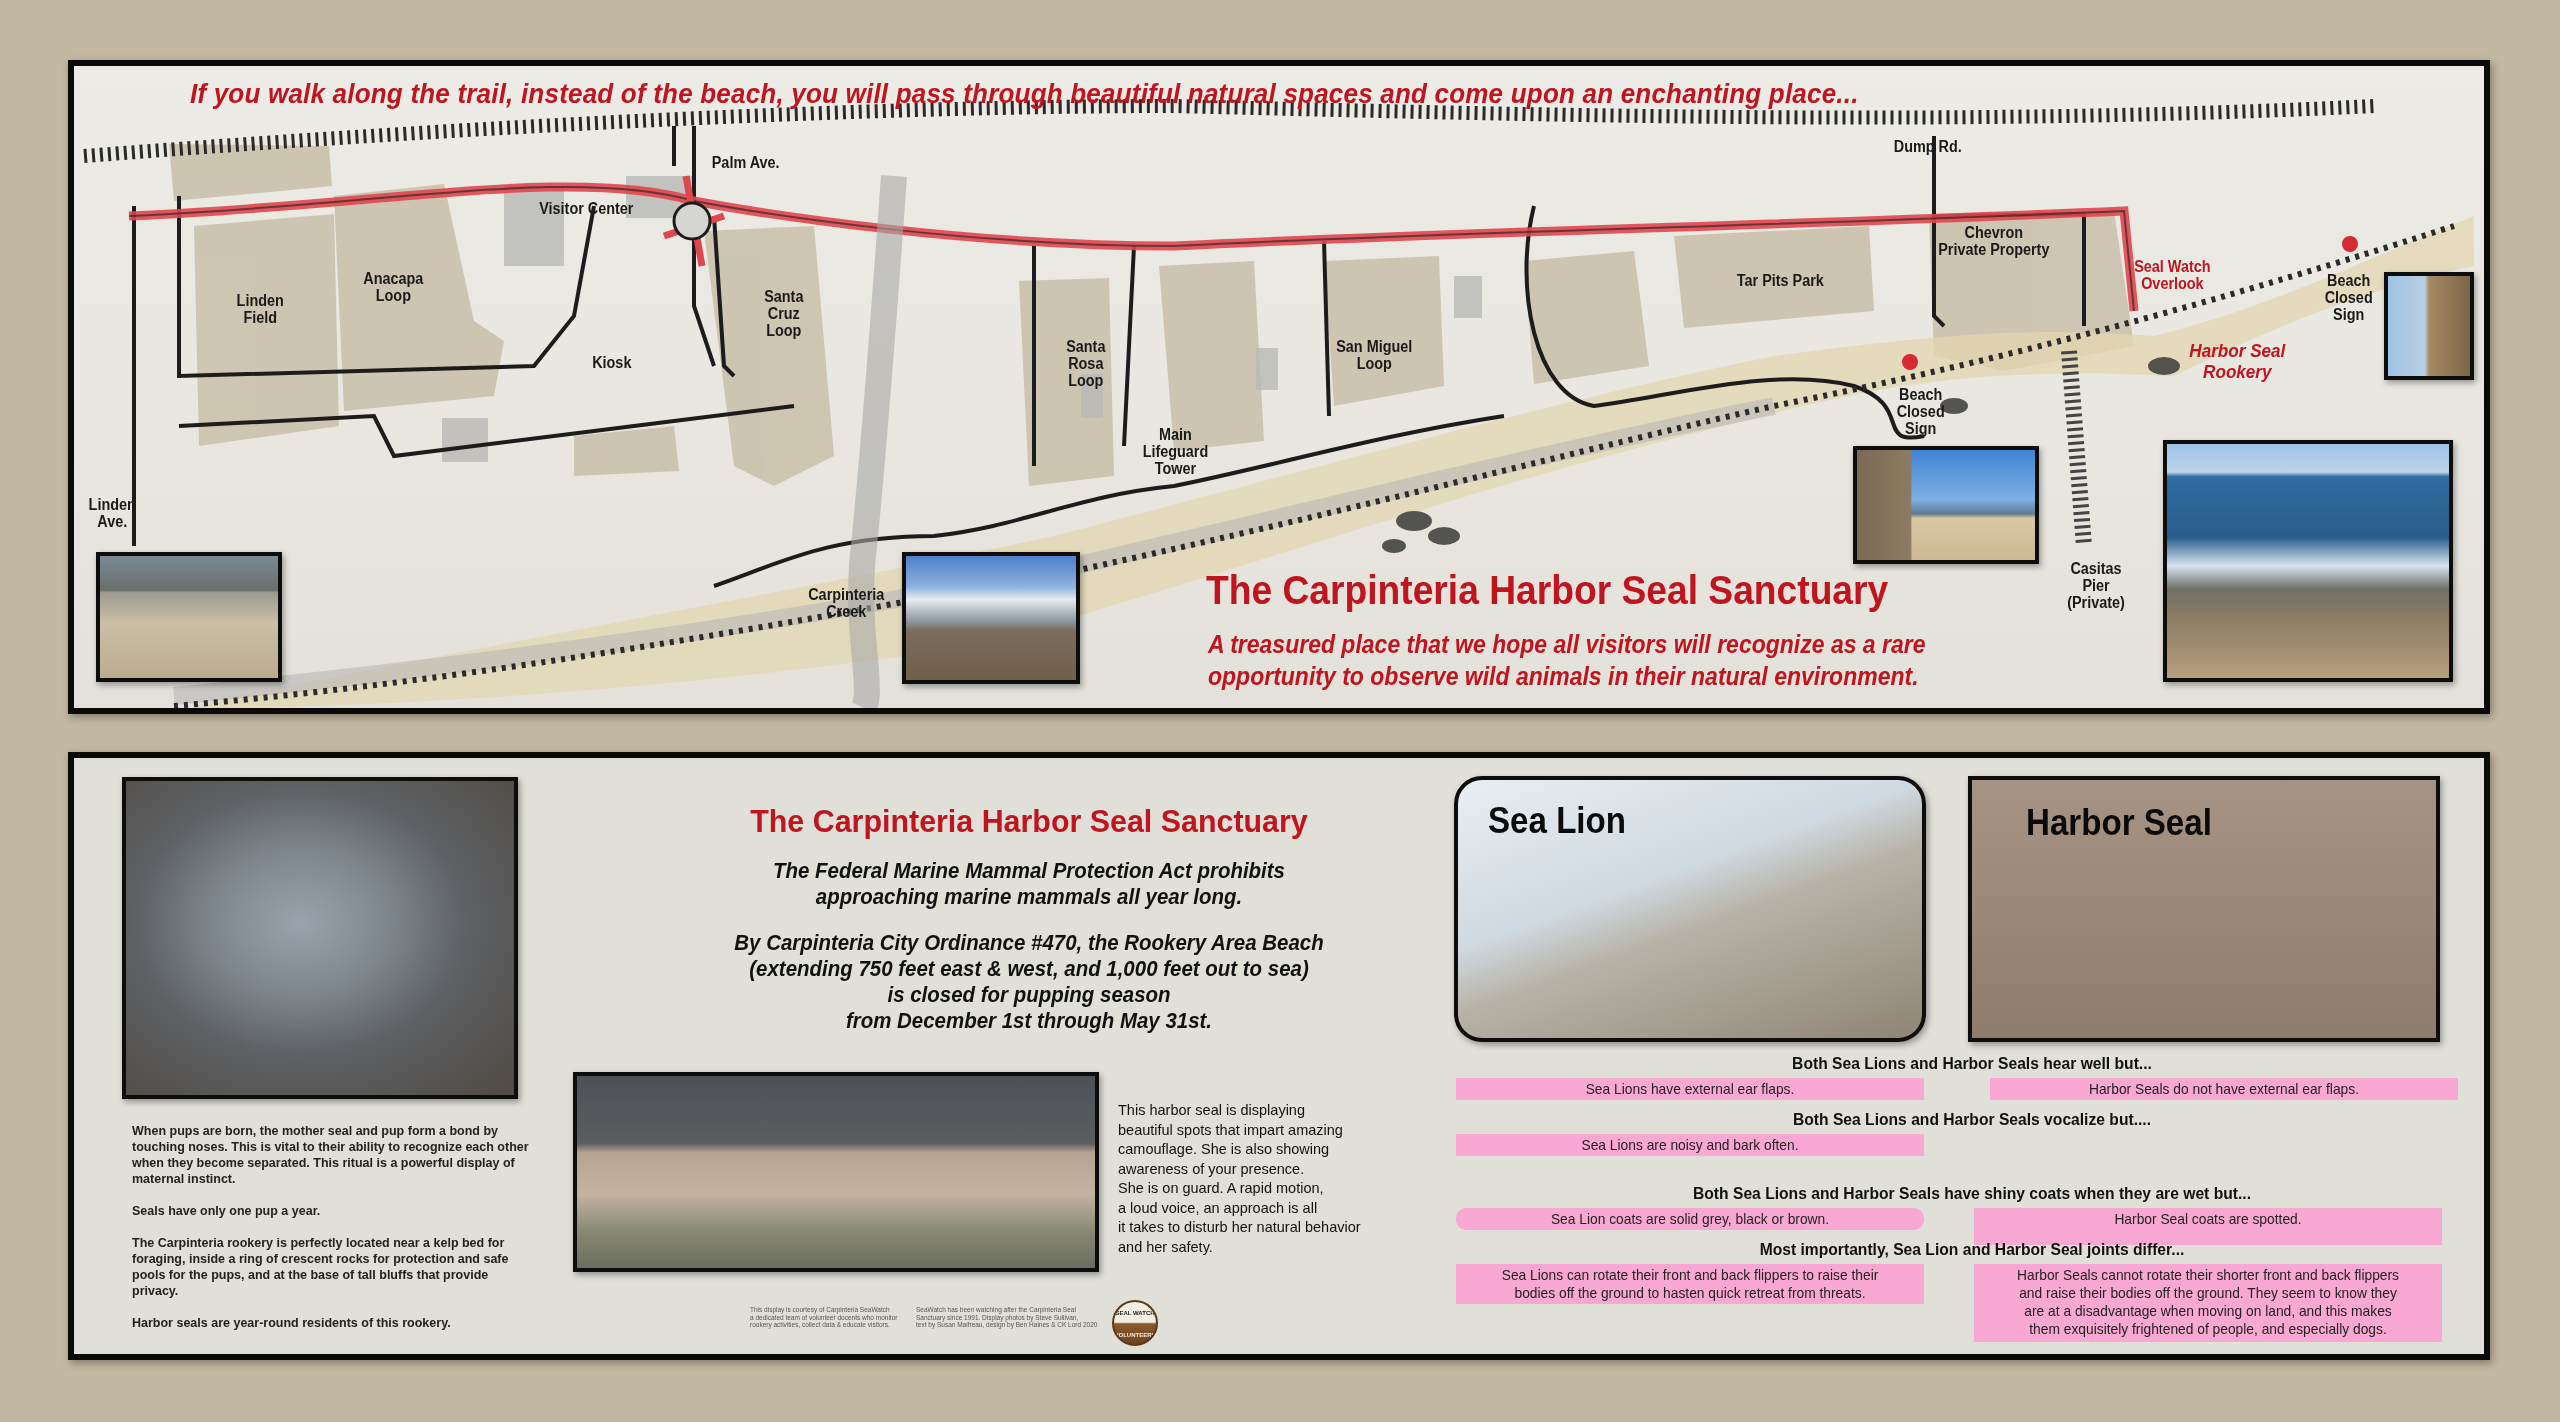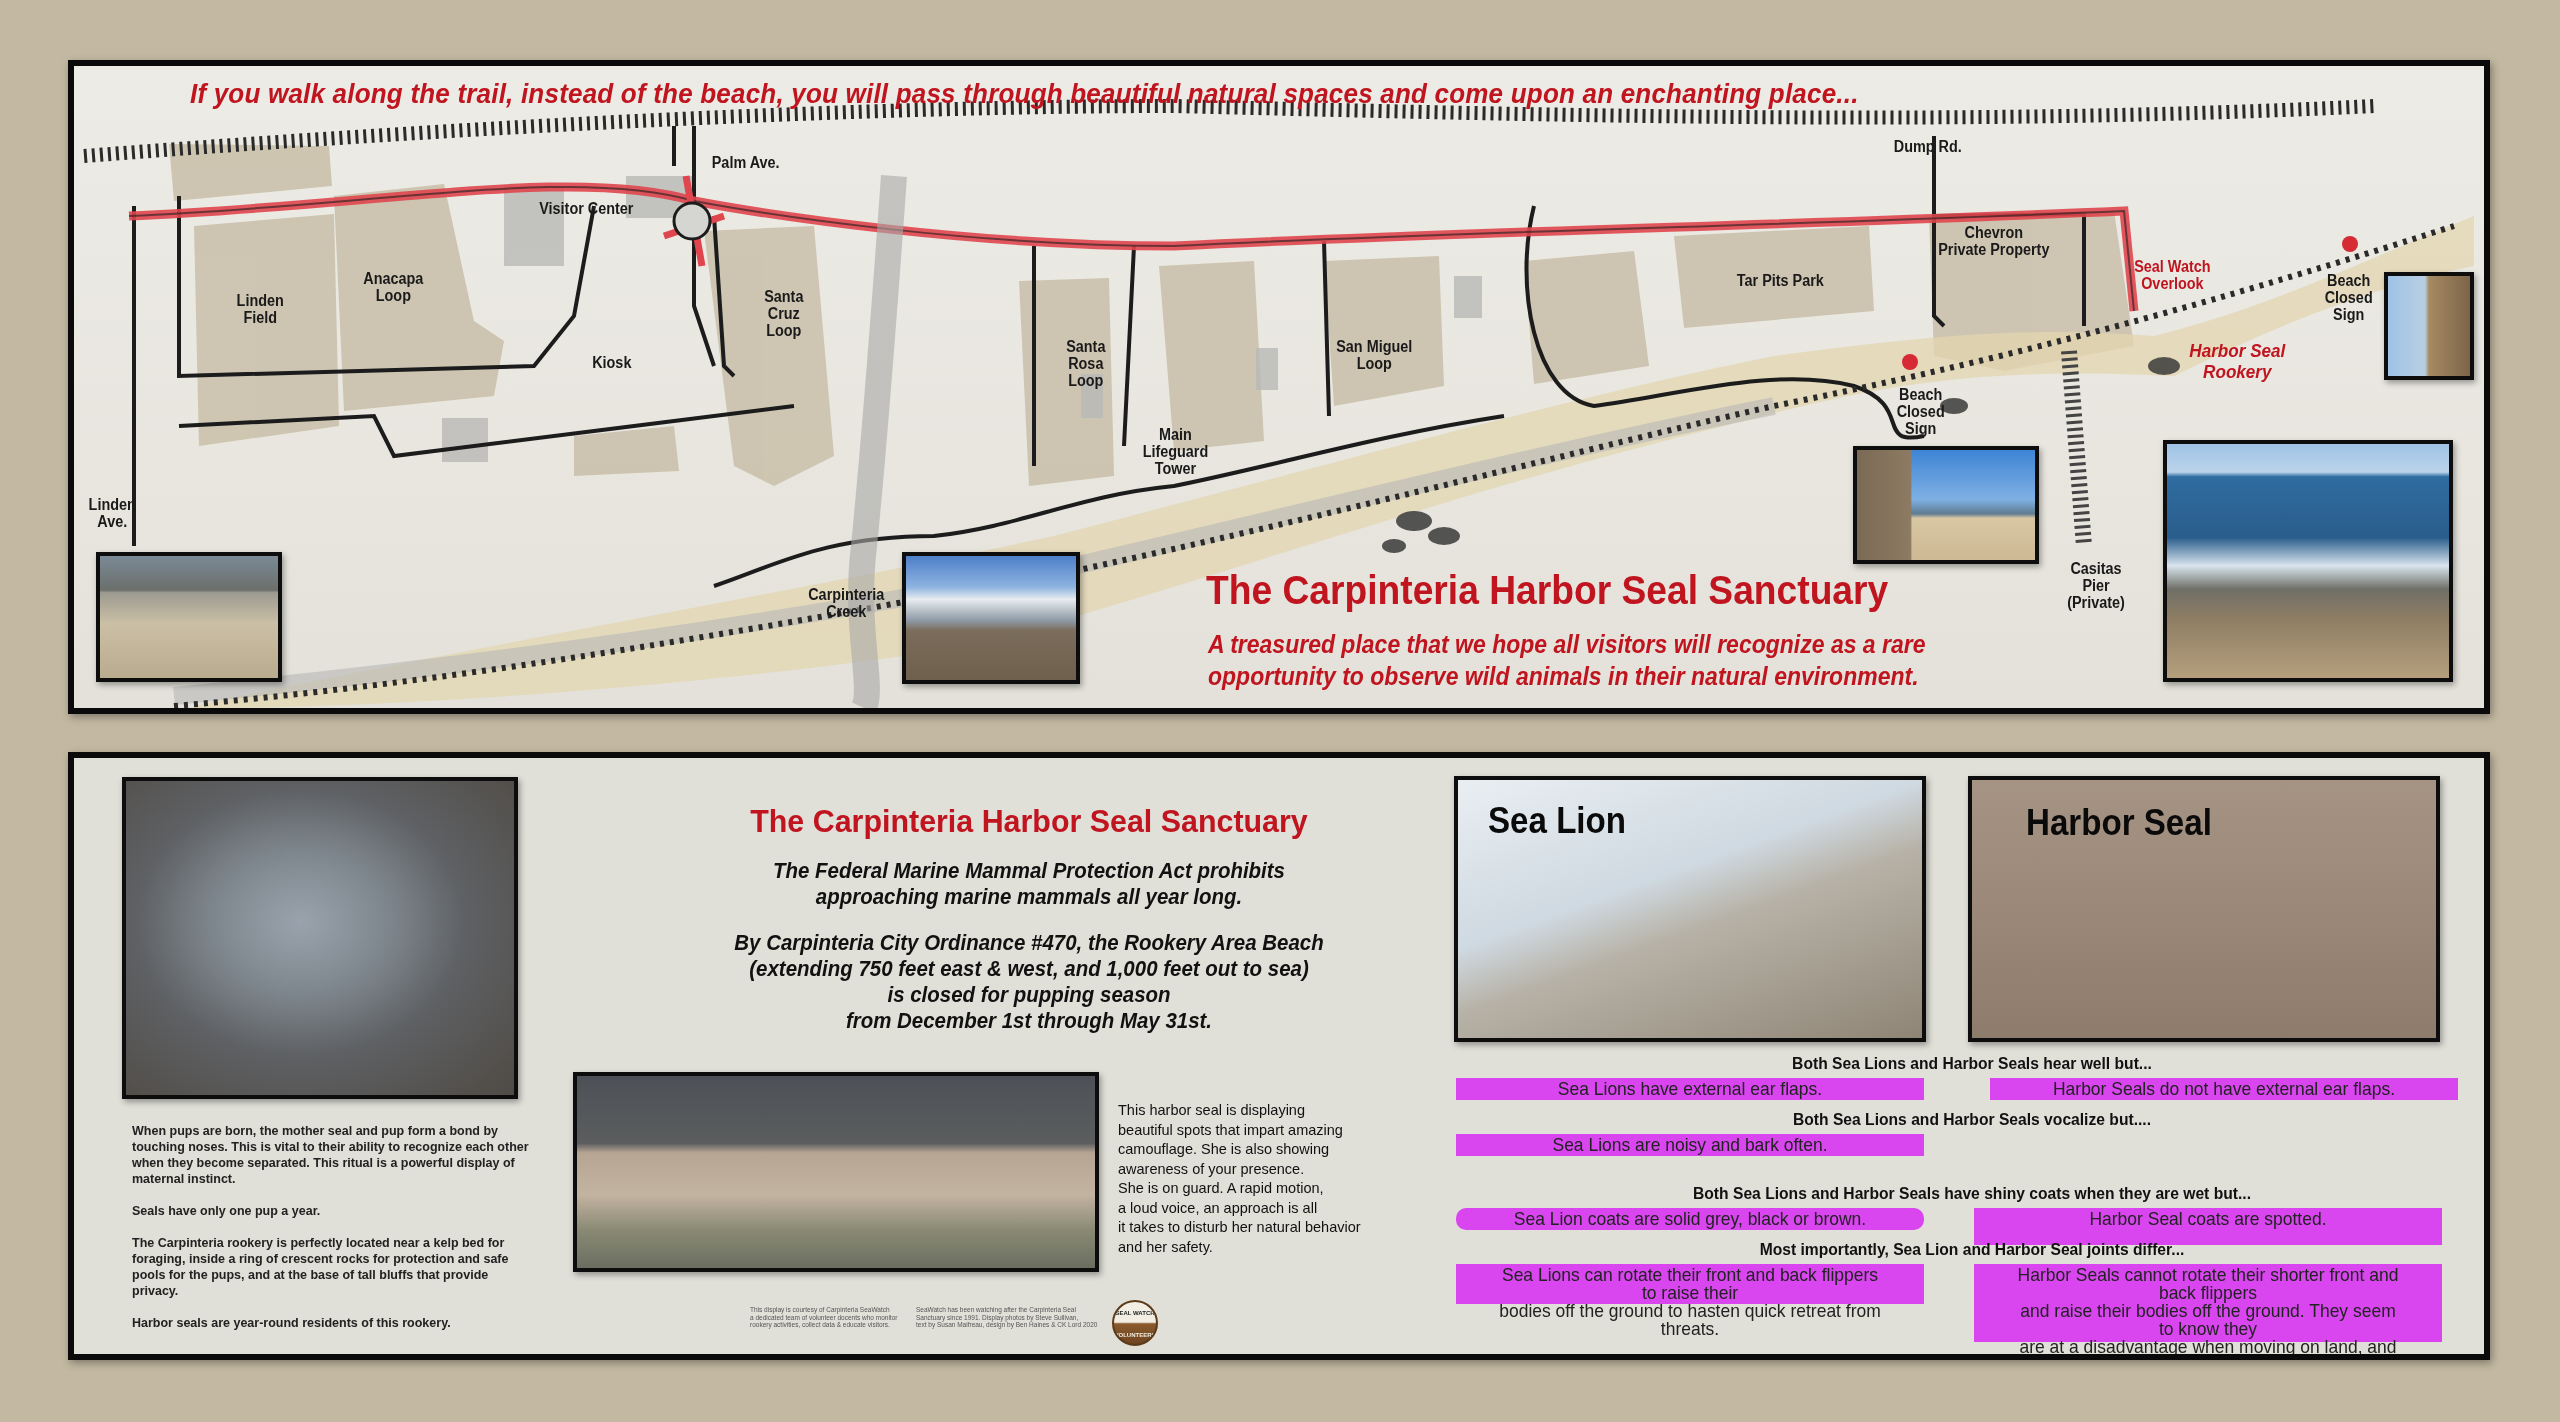--- a/index.html
+++ b/index.html
@@ -43,21 +43,21 @@
   .side-text p { margin-bottom: 16px; }
 
   .seal-text { position: absolute; left: 1044px; top: 343px; width: 300px; font-size: 14.5px; line-height: 19.5px; color: #111; white-space: pre-line; }
 
   .credit { position: absolute; font-size: 6.5px; line-height: 7.5px; color: #555; white-space: pre-line; }
 
   .logo { position: absolute; left: 1038px; top: 542px; width: 46px; height: 46px; border-radius: 50%; border: 2px solid #5a3b1a; background: linear-gradient(180deg, #f2eee4 0%, #f2eee4 48%, #8a5a2c 52%, #6e4420 100%); overflow: hidden; }
   .logo span { position: absolute; left: 0; width: 100%; text-align: center; font-weight: bold; font-size: 6px; }
 
   .cmp-head { position: absolute; left: 1380px; width: 1036px; text-align: center; font-size: 17px; font-weight: bold; color: #111; transform: scaleX(0.92); }
-  .cmp-box { position: absolute; background: #d946ef; text-align: center; font-size: 19px; line-height: 18px; color: #222; white-space: pre-line; padding: 2px 20px; }
+  .cmp-box { position: absolute; background: #f9a8d4; text-align: center; font-size: 15px; line-height: 18px; color: #222; white-space: pre-line; padding: 2px 20px; }
   .cmp-box span { display: block; transform: scaleX(0.92); }
 </style>
 </head>
 <body>
 
 <div class="panel panel-top">
   <svg class="map-svg" viewBox="0 0 2410 642" preserveAspectRatio="none">
 
     <g fill="#c9bfa9" opacity="0.85">
       <path d="M95 78 L255 80 L258 120 L100 135 Z"></path>
@@ -209,21 +209,21 @@
 a dedicated team of volunteer docents who monitor
 rookery activities, collect data &amp; educate visitors.</div>
   <div class="credit" style="left:842px; top:548px;">SeaWatch has been watching after the Carpinteria Seal
 Sanctuary since 1991.  Display photos by Steve Sullivan,
 text by Susan Maifreau, design by Ben Haines &amp; CK Lord 2020</div>
   <div class="logo">
     <span style="top:8px; color:#222;">SEAL WATCH</span>
     <span style="top:30px; color:#f2eee4;">VOLUNTEERS</span>
   </div>
 
-  <div class="photo ph-sealion" style="left:1380px; top:18px; width:472px; height:266px;">
+  <div class="photo ph-sealion" style="left:1380px; top:18px; width:472px; height:266px;border-radius:28px;">
     <div class="photo-label" style="left:30px; top:20px;">Sea Lion</div>
   </div>
   <div class="photo ph-harbor" style="left:1894px; top:18px; width:472px; height:266px;">
     <div class="photo-label" style="left:54px; top:22px;">Harbor Seal</div>
   </div>
 
   <div class="cmp-head" style="top:296px;">Both Sea Lions and Harbor Seals hear well but...</div>
   <div class="cmp-box" style="left:1382px; top:320px; width:468px; height:22px;"><span>Sea Lions have external ear flaps.</span></div>
   <div class="cmp-box" style="left:1900px; top:320px; width:468px; height:22px;margin-left:16px;"><span>Harbor Seals do not have external ear flaps.</span></div>
 

